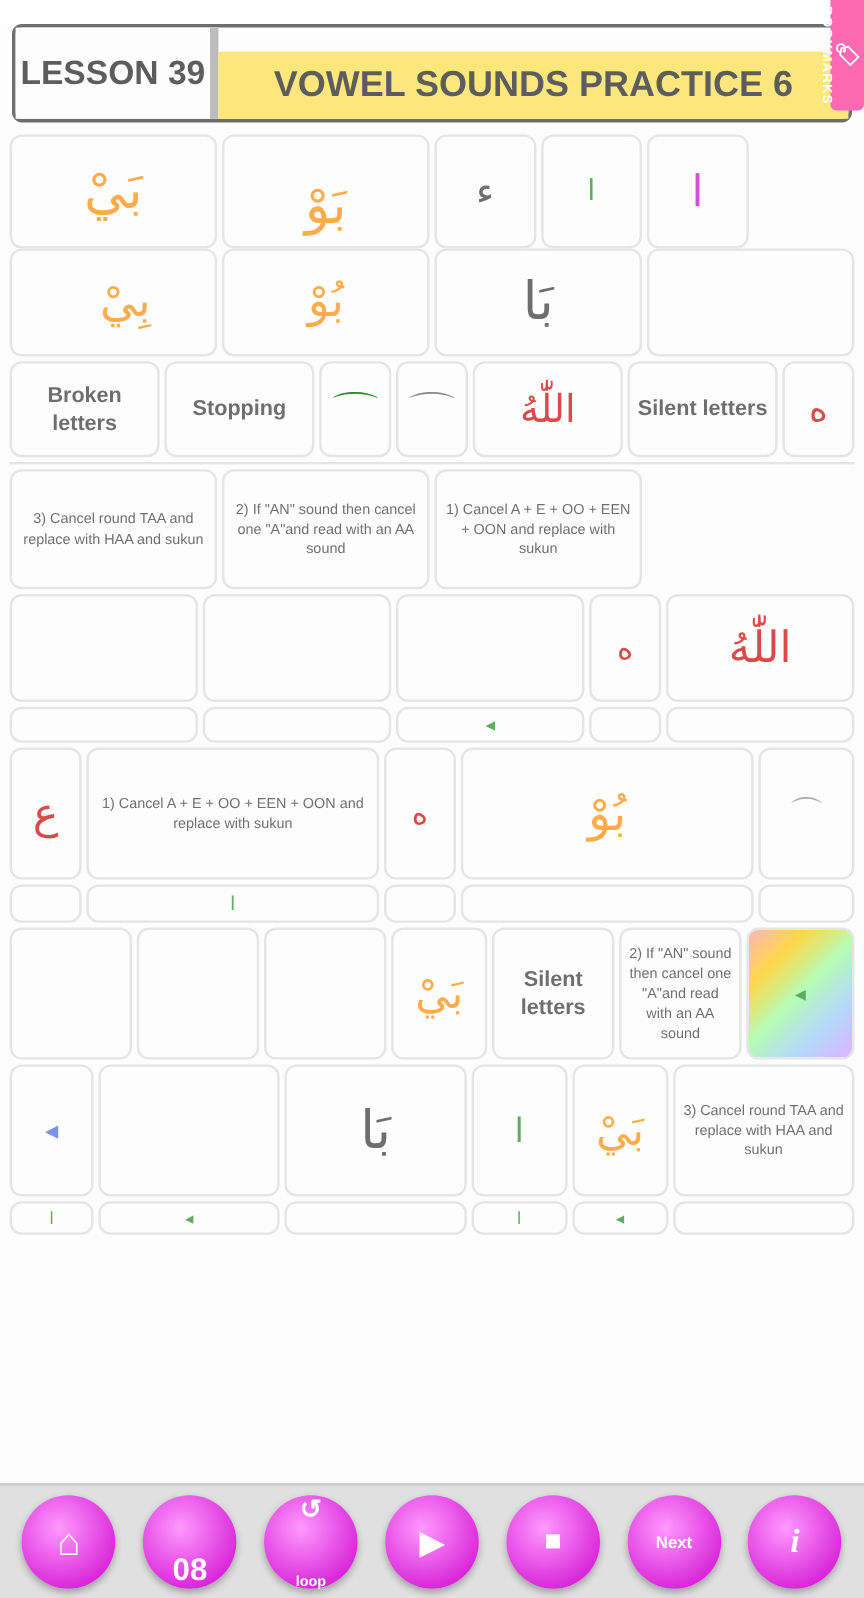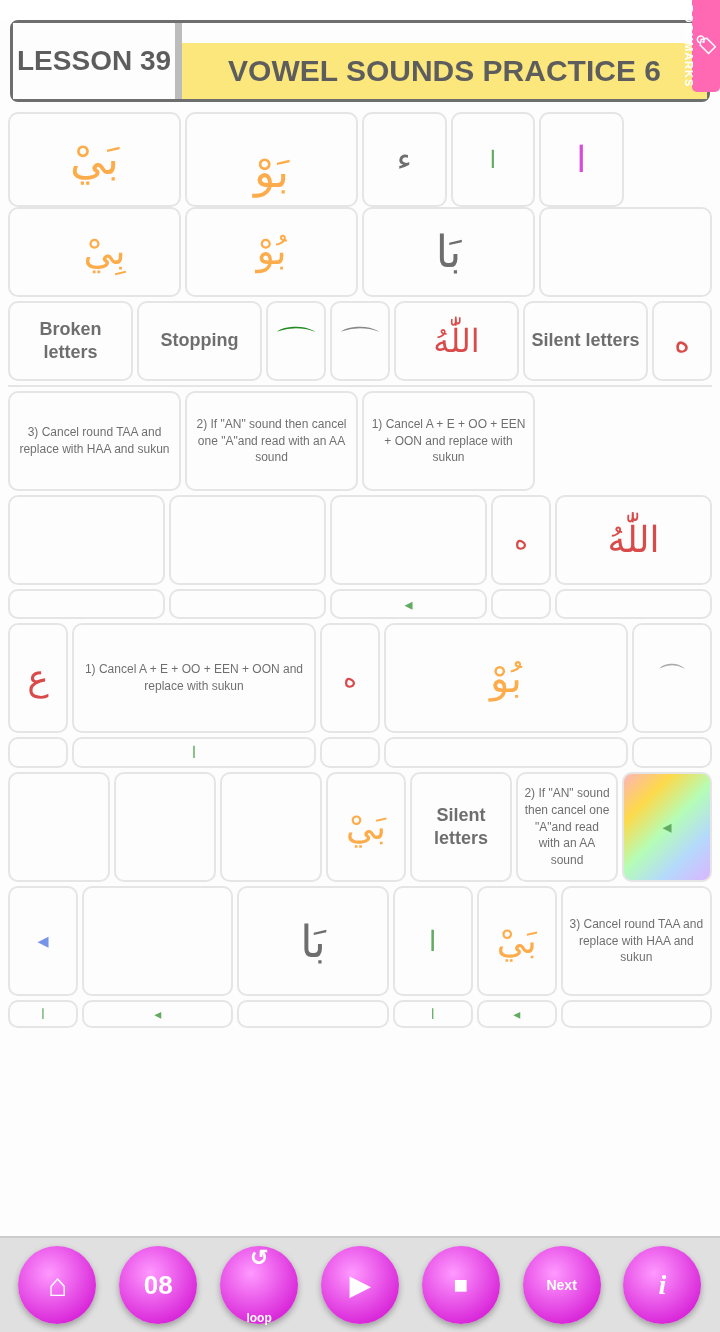--- a/index.html
+++ b/index.html
@@ -186,20 +186,21 @@
       background: #cc00cc;
       box-shadow: 0 3px 6px rgba(0,0,0,0.3);
       position: relative;
     }
     .nav-btn-home {
       background: radial-gradient(circle at 40% 35%, #ff99ff, #cc00cc);
     }
     .nav-btn-num {
       background: radial-gradient(circle at 40% 35%, #ff99ff, #cc00cc);
       font-size: 26px;
+      align-items: flex-end;
     }
     .nav-btn-loop {
       background: radial-gradient(circle at 40% 35%, #ff99ff, #cc00cc);
       font-size: 12px;
       flex-direction: column;
     }
     .nav-btn-play {
       background: radial-gradient(circle at 40% 35%, #ff99ff, #cc00cc);
       font-size: 26px;
     }

